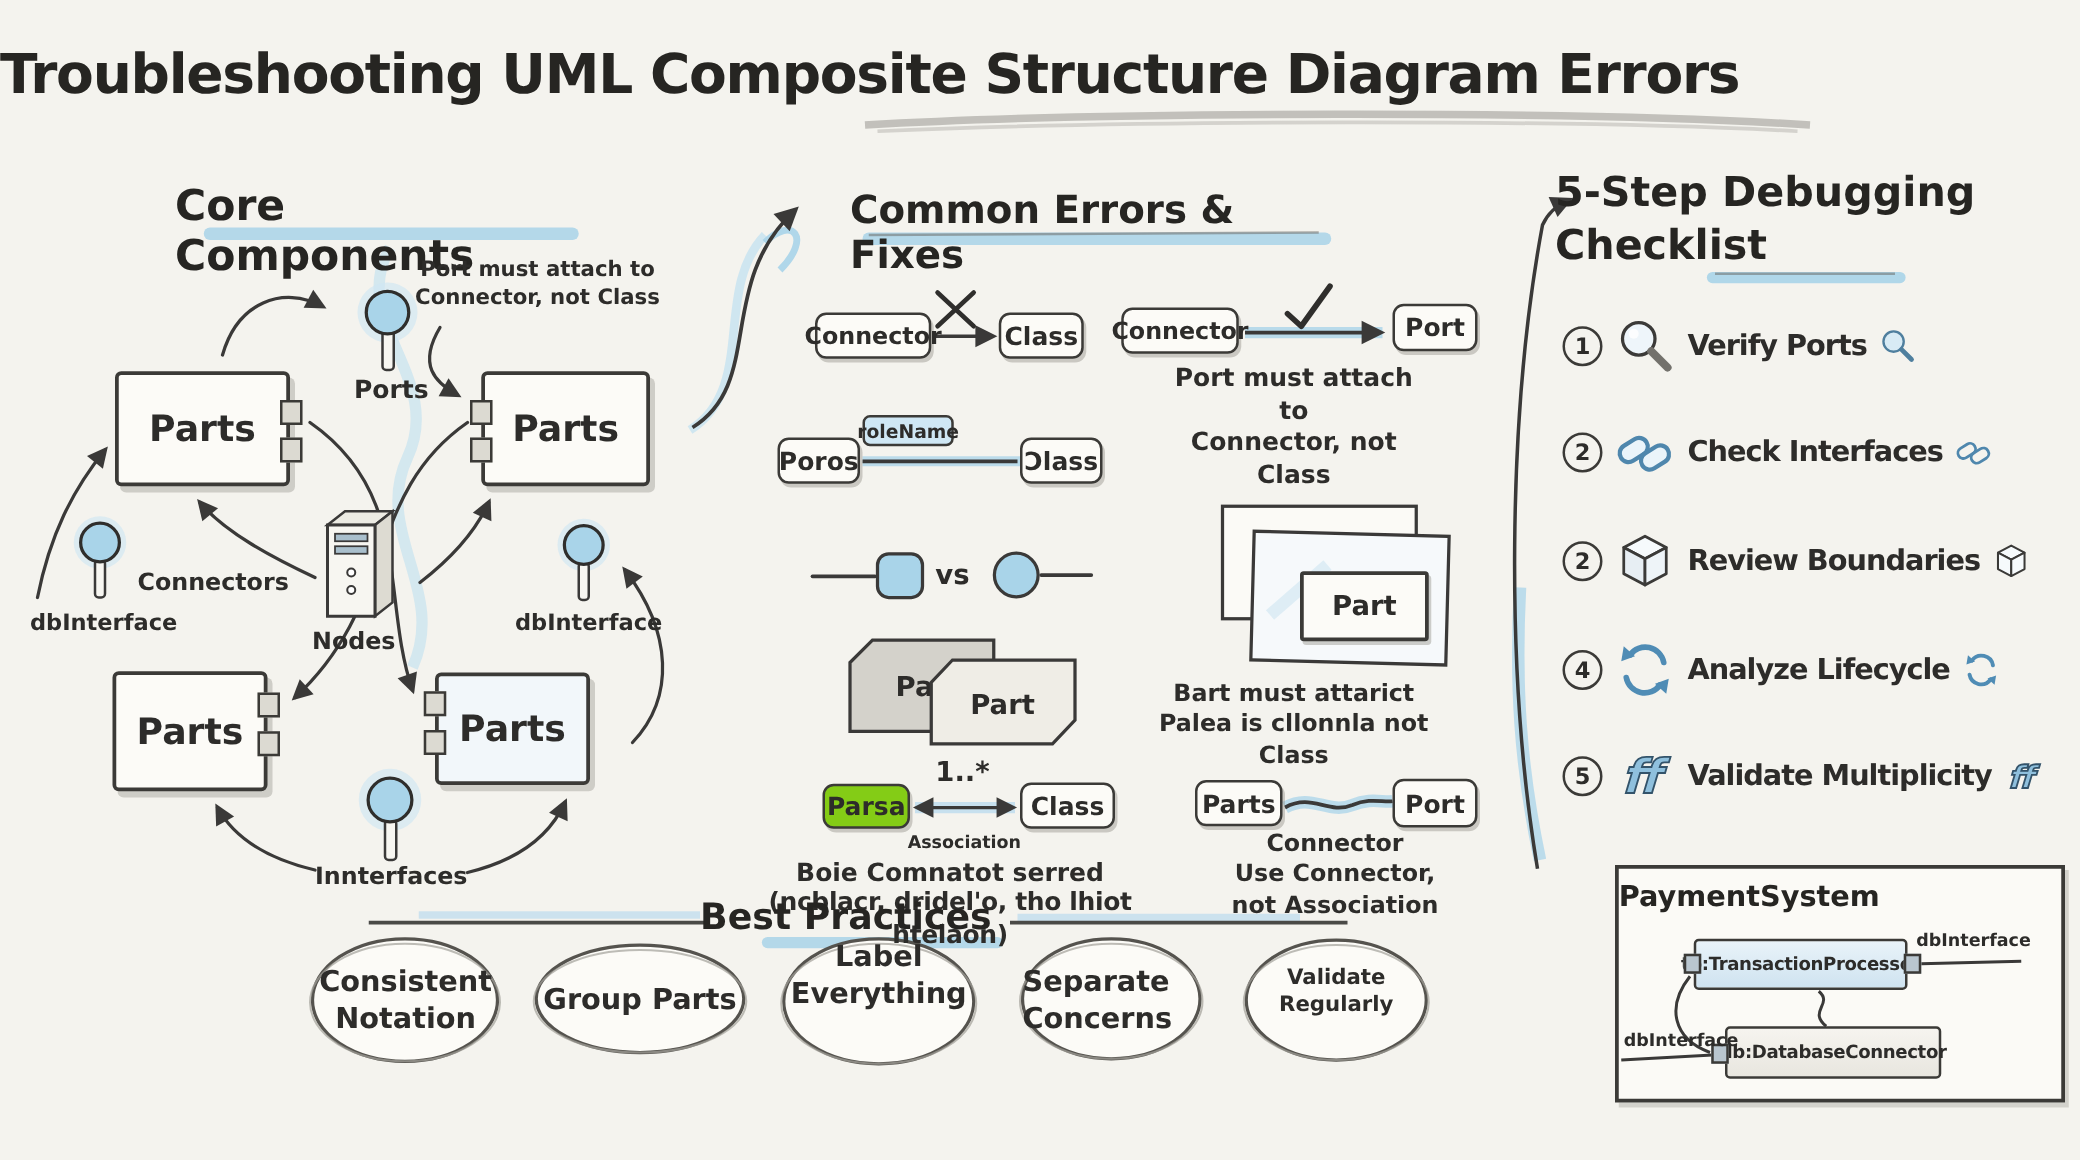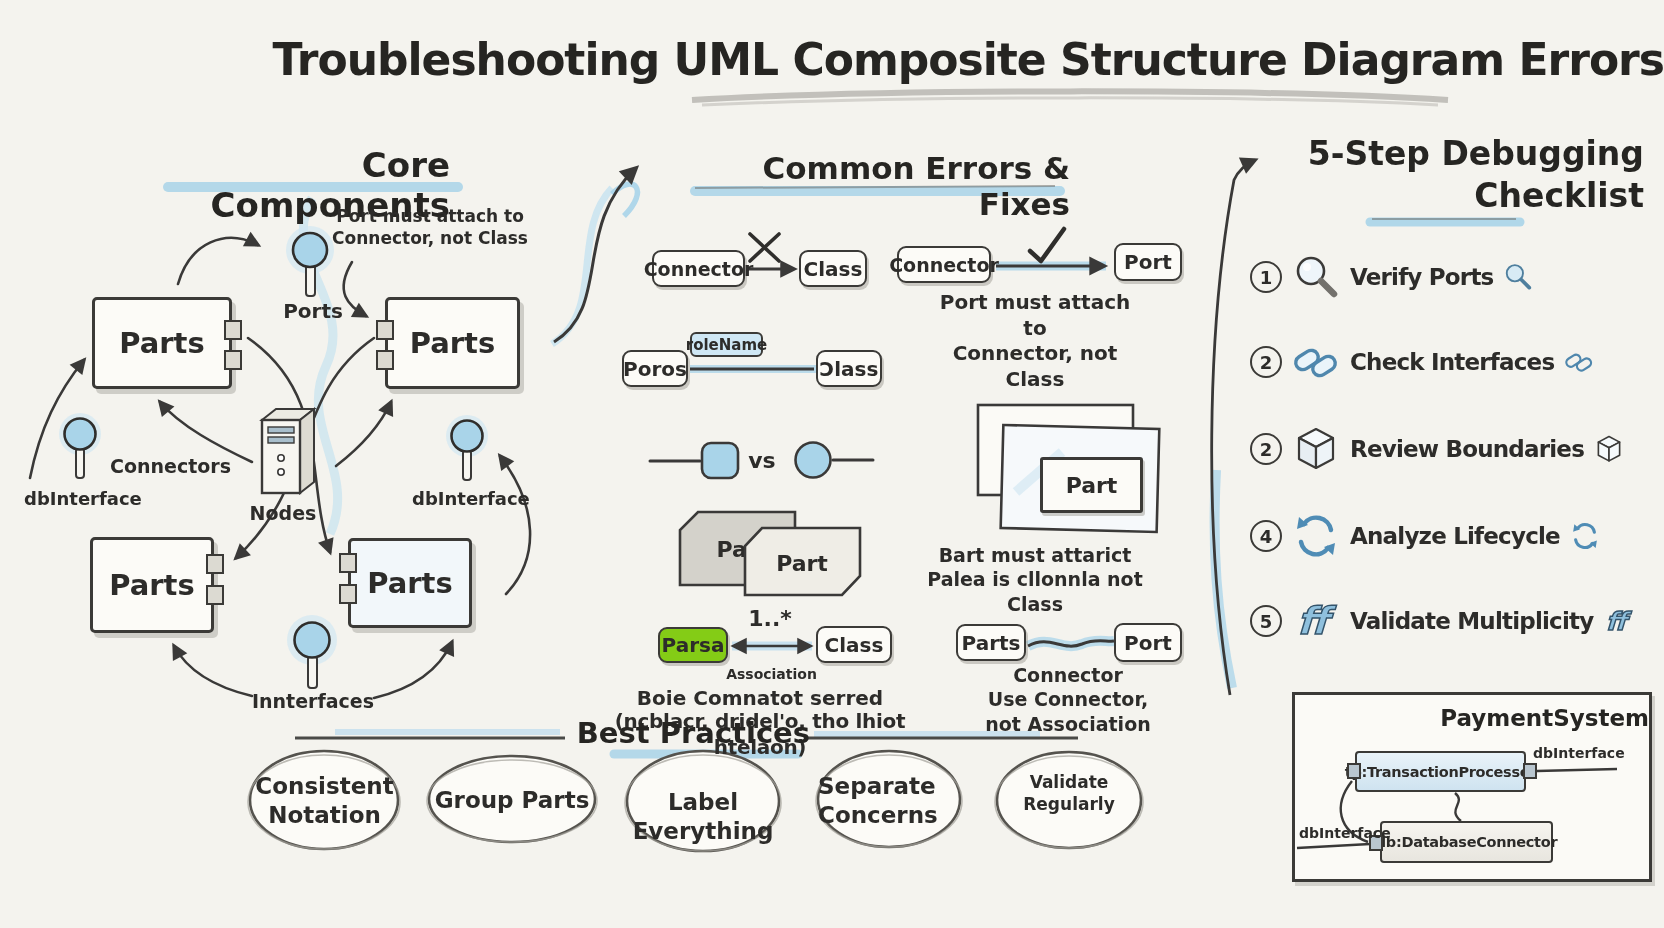--- a/index.html
+++ b/index.html
@@ -1,20 +1,20 @@
 <!DOCTYPE html>
 <html><head>
 <meta charset="utf-8">
 <style>
   * { box-sizing: border-box; }
   body { margin: 0; background:#e8e7e2; }
   .canvas{position:relative;width:1664px;height:928px;background:#f4f3ee;
     font-family:"DejaVu Sans","Liberation Sans",sans-serif;color:#2d2c2a;overflow:hidden}
   .underlay{position:absolute;left:0;top:0}
-  .hd{position:absolute;font-weight:700;text-align:right;color:#262522}
+  .hd{position:absolute;font-weight:700;text-align:left;color:#262522}
   .partbox{position:absolute;background:#fcfbf7;border:3px solid #3b3a37;border-radius:5px;
     box-shadow:4px 5px 0 rgba(150,148,140,.4);display:flex;align-items:center;justify-content:center;
     font-size:29px;font-weight:700}
   .psq{position:absolute;width:18px;height:20px;background:#dcdad2;border:2.5px solid #3b3a37}
   .ubox{position:absolute;background:#fcfbf7;border:2.5px solid #3b3a37;border-radius:9px;
     box-shadow:2px 3px 0 rgba(150,148,140,.45);display:flex;align-items:center;justify-content:center;
     font-size:20px;font-weight:700}
   .blue{background:#84cc16}
   .tag{position:absolute;background:#cfe7f4;border:2px solid #3b3a37;border-radius:6px;
     display:flex;align-items:center;justify-content:center;font-size:15px;font-weight:700}
@@ -383,21 +383,21 @@
   <div class="hd" style="left:560px;top:716px;width:250px;font-size:29px">Best Practices</div>
 
   <div class="cap" style="left:252px;top:772px;width:145px;font-size:23px;font-weight:700">
     <span>Consistent</span><br>
     <span>Notation</span>
   </div>
   <div class="cap" style="left:430px;top:786px;width:164px;font-size:23px;font-weight:700">
     <span>Group Parts</span>
     <span></span>
   </div>
-  <div class="cap" style="left:630px;top:788px;width:146px;font-size:23px;font-weight:700">
+  <div class="cap" style="left:630px;top:752px;width:146px;font-size:23px;font-weight:700">
     <span>Label</span><br>
     <span>Everything</span>
   </div>
   <div class="cap" style="left:818px;top:772px;width:116px;font-size:23px;font-weight:700">
     <span>Separate</span><br>
     <span>Concerns</span>
   </div>
   <div class="cap" style="left:998px;top:772px;width:142px;font-size:17px;font-weight:700">
     <span>Validate</span><br>
     <span>Regularly</span>

